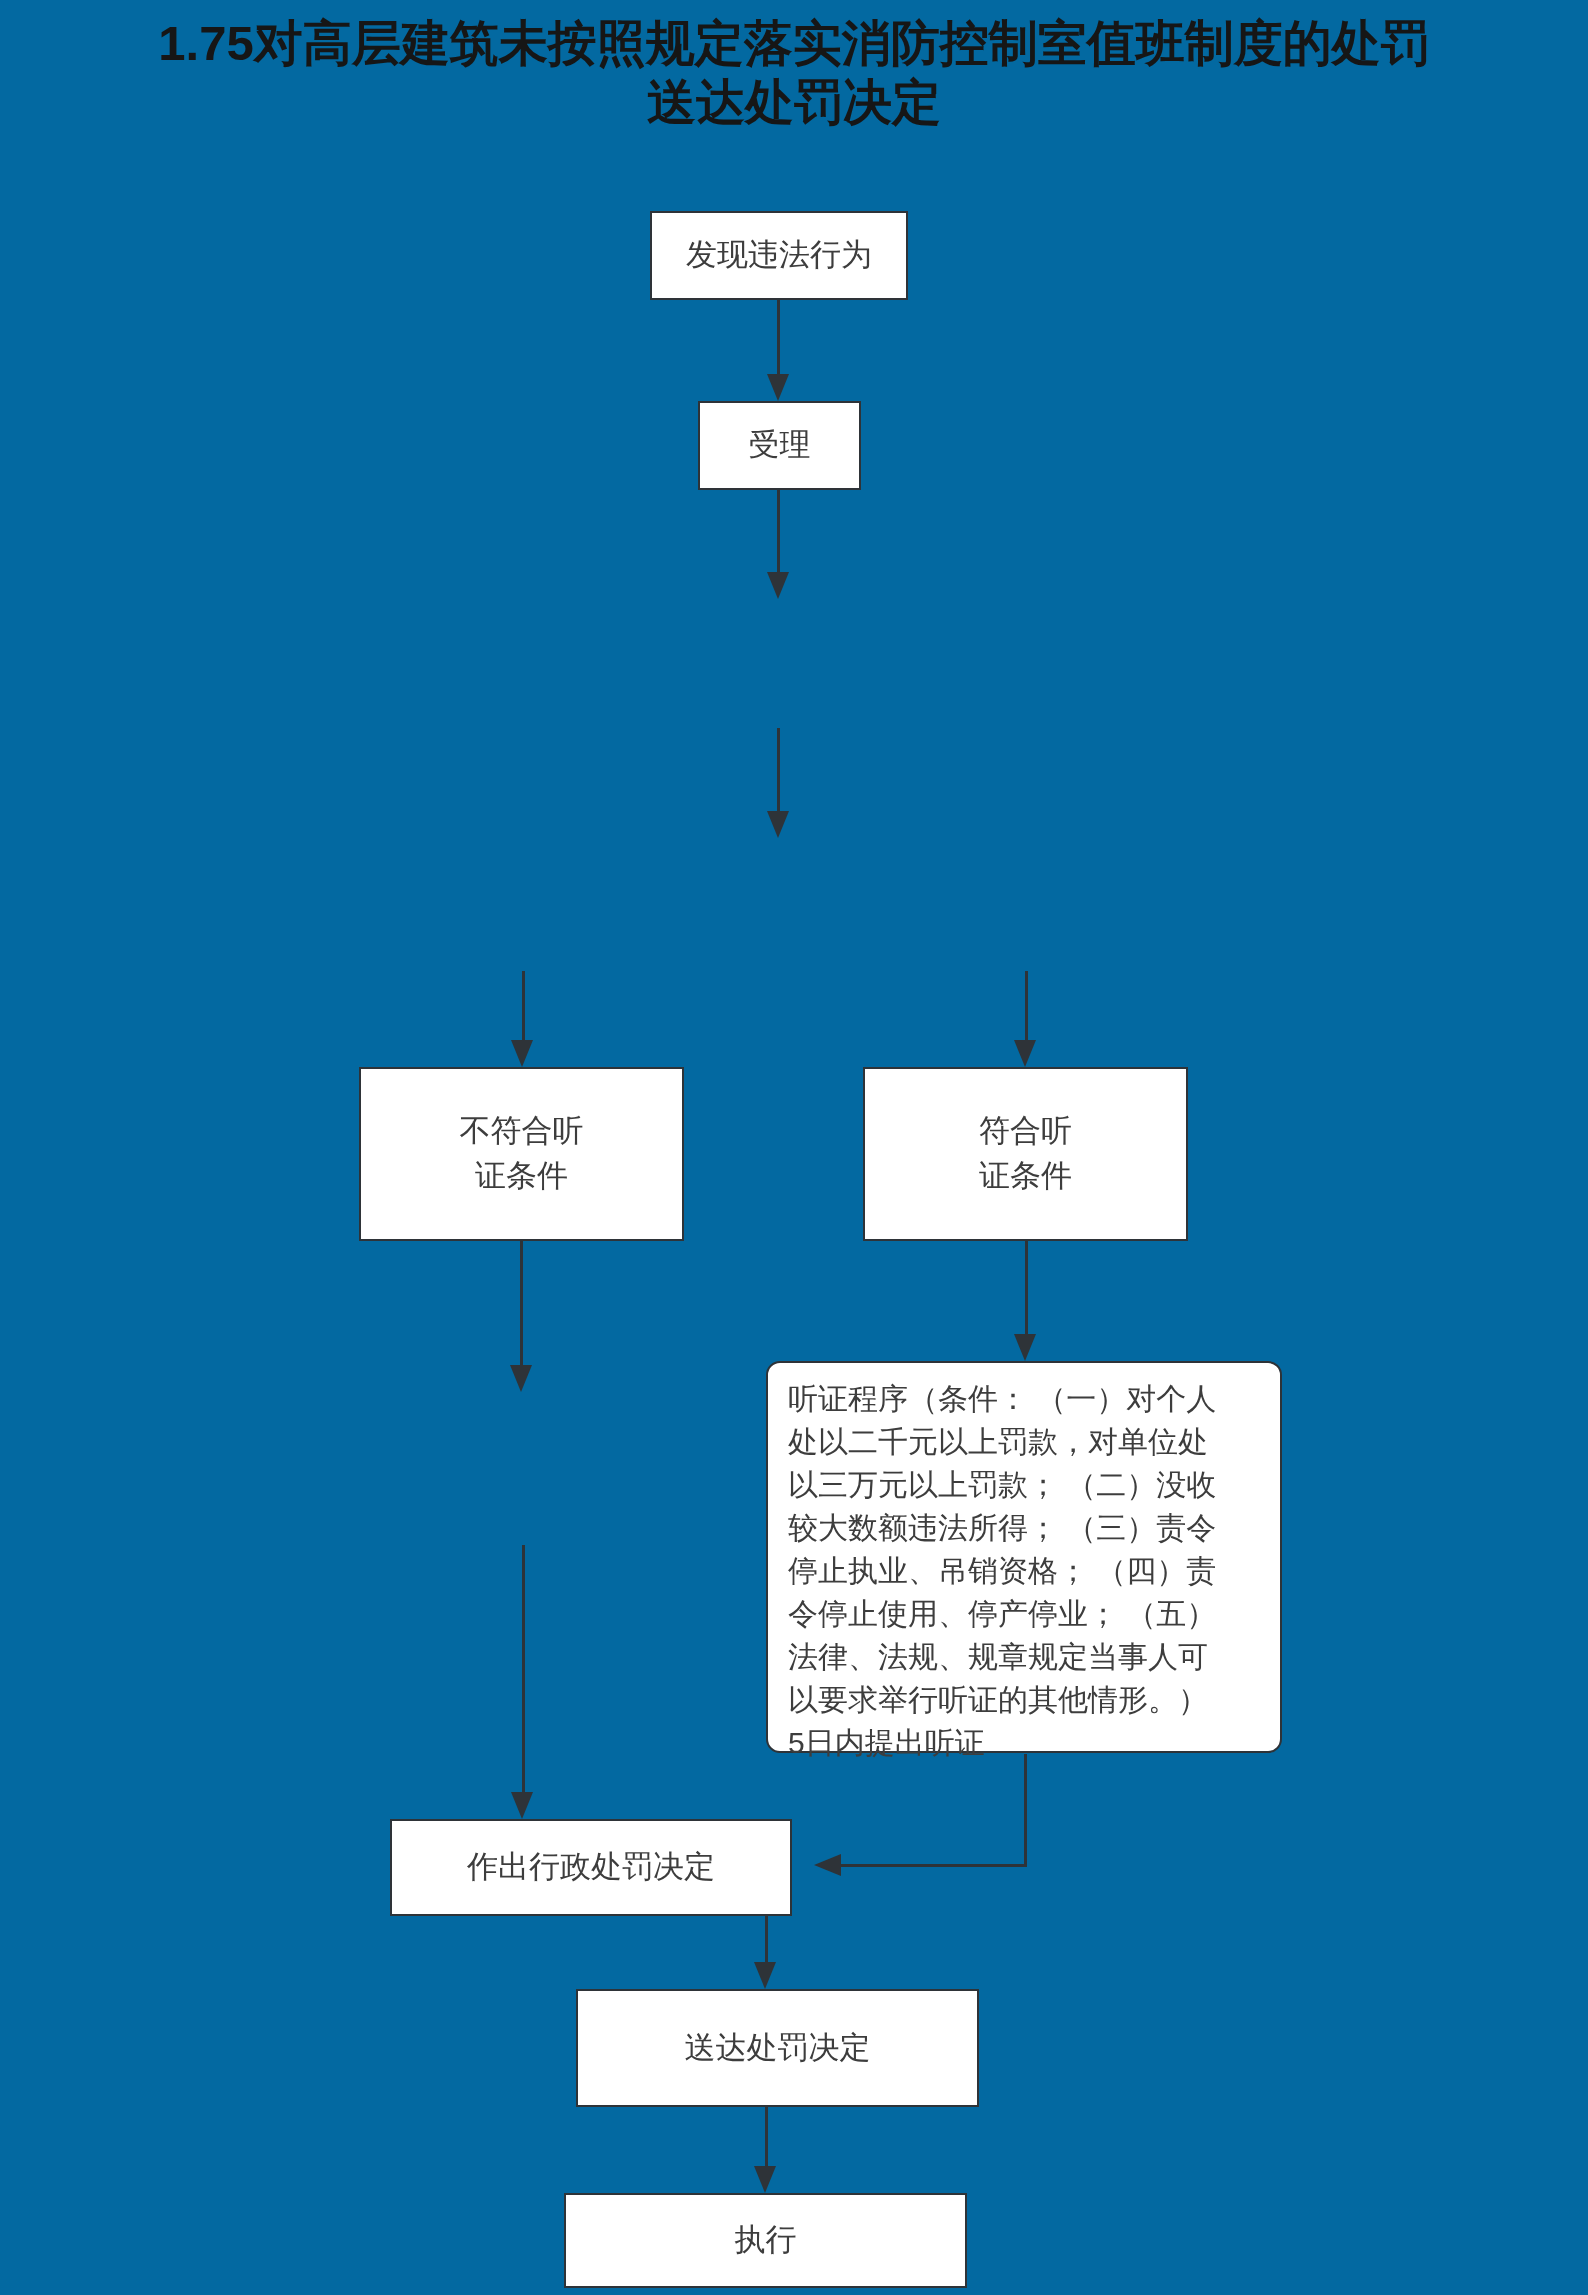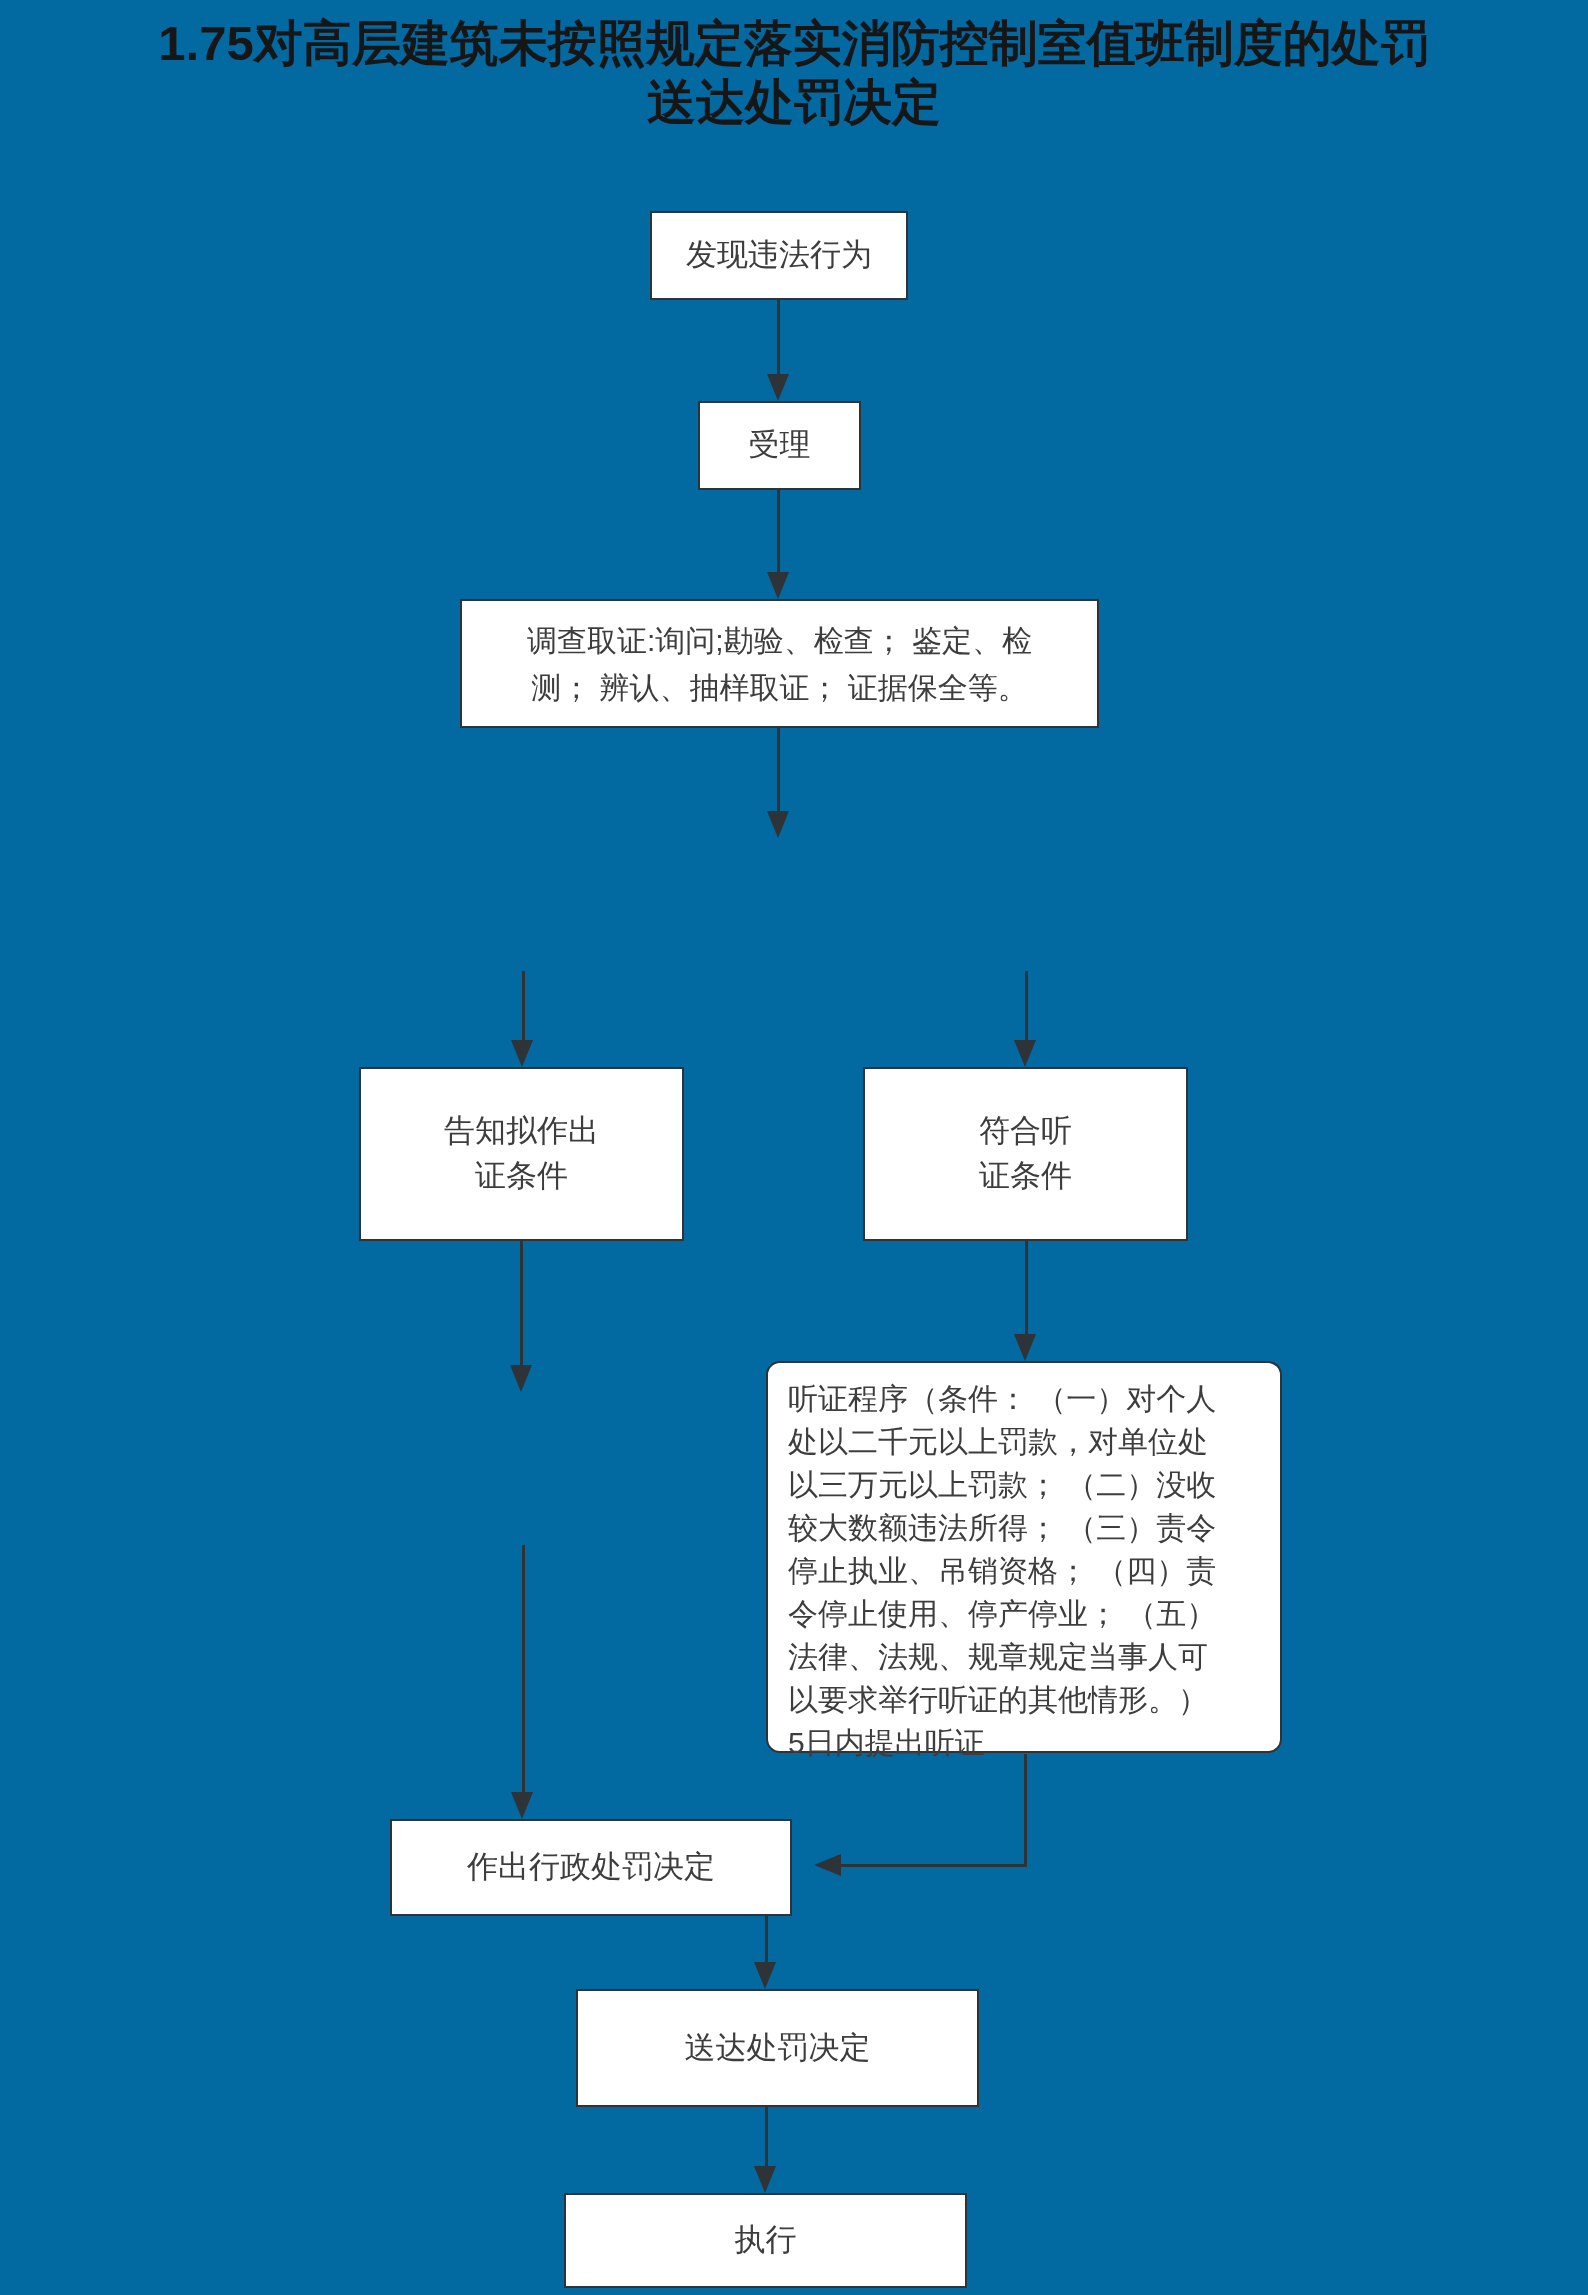--- a/index.html
+++ b/index.html
@@ -65,25 +65,23 @@
 
   <div class="title">
     <div>1.75对高层建筑未按照规定落实消防控制室值班制度的处罚</div>
     <div>送达处罚决定</div>
   </div>
 
   <div class="node" style="left:650px;top:211px;width:258px;height:89px;text-align:center;">发现违法行为</div>
 
   <div class="node" style="left:698px;top:401px;width:163px;height:89px;">受理</div>
 
-  <div class="node node--multiline" style="left:460px;top:599px;width:639px;height:129px;">调查取证:询问;勘验、检查； 鉴定、检
-测； 辨认、抽样取证； 证据保全等。</div>
 
 
-  <div class="node" style="left:359px;top:1067px;width:325px;height:174px;">告知拟作出
+  <div class="node" style="left:359px;top:1067px;width:325px;height:174px;">不符合听
 证条件</div>
 
   <div class="node" style="left:863px;top:1067px;width:325px;height:174px;">符合听
 证条件</div>
 
 
   <div class="node node--left" style="left:766px;top:1361px;width:516px;height:392px;">听证程序（条件： （一）对个人
 处以二千元以上罚款，对单位处
 以三万元以上罚款； （二）没收
 较大数额违法所得； （三）责令

